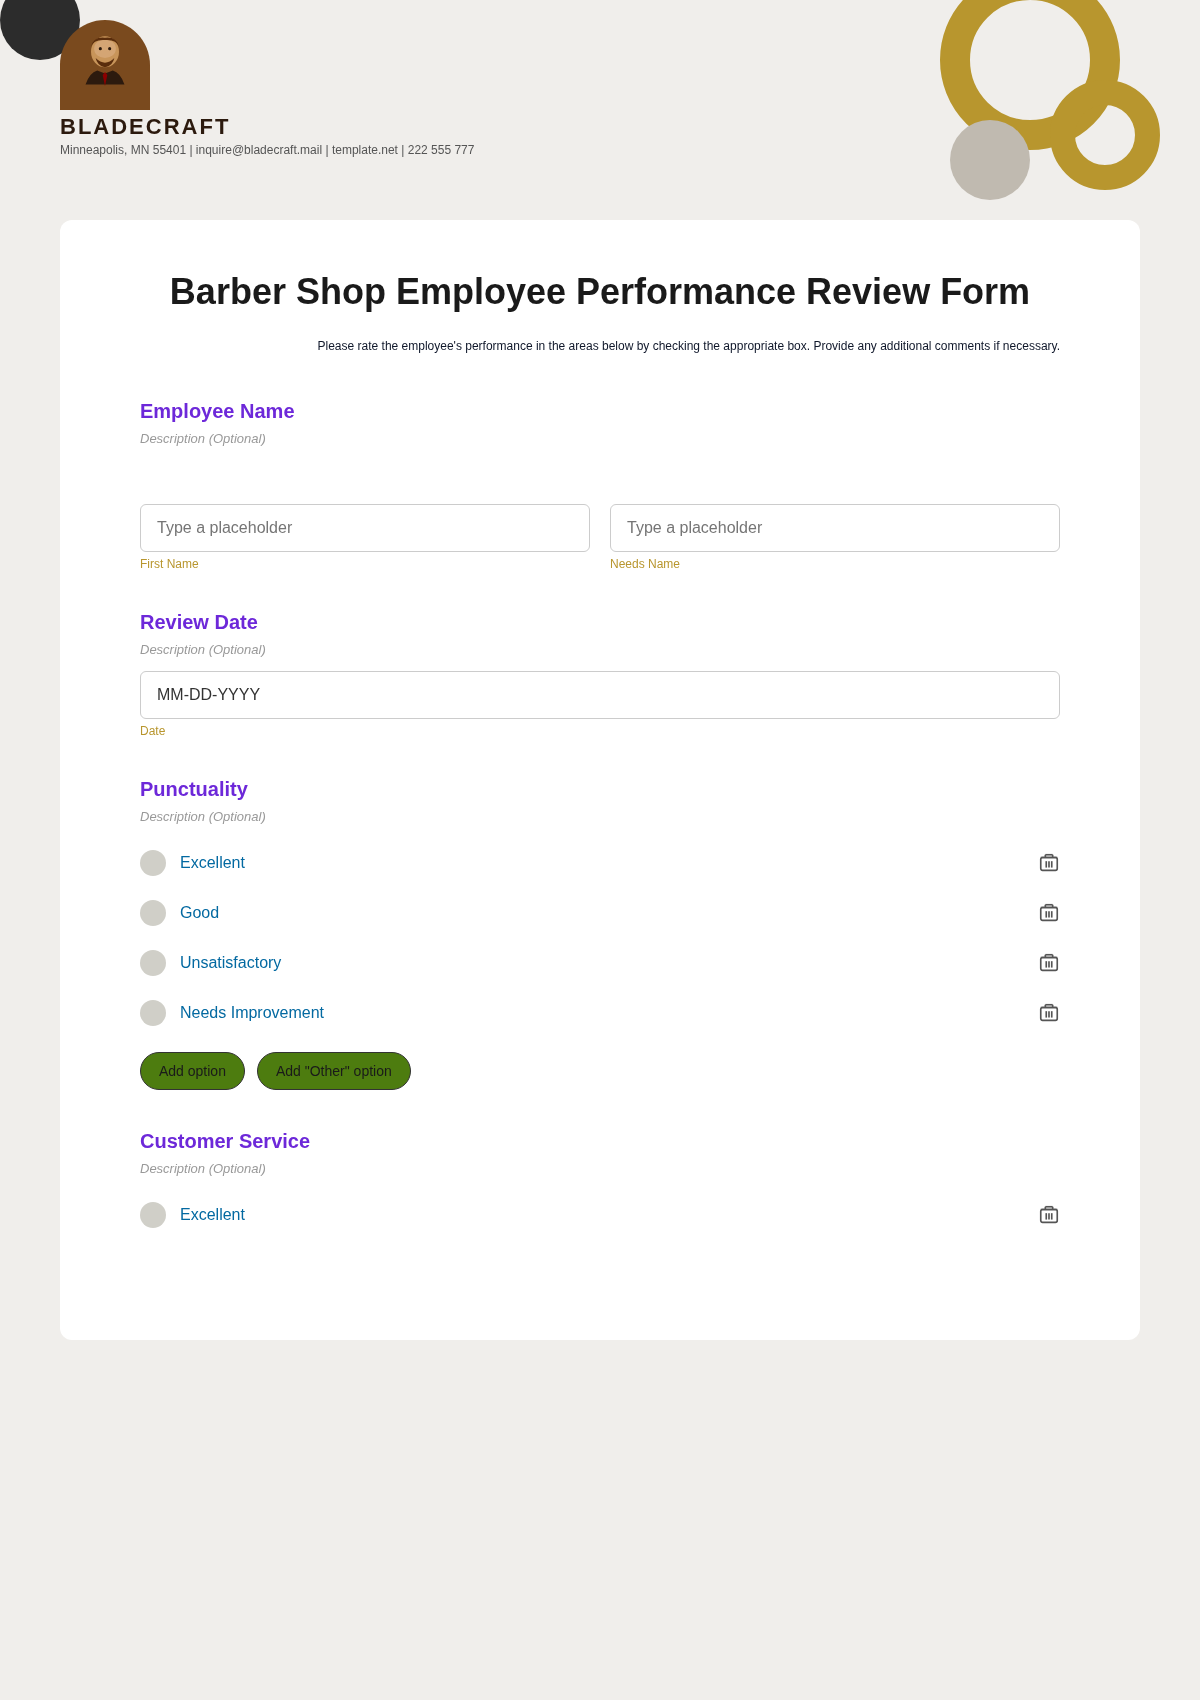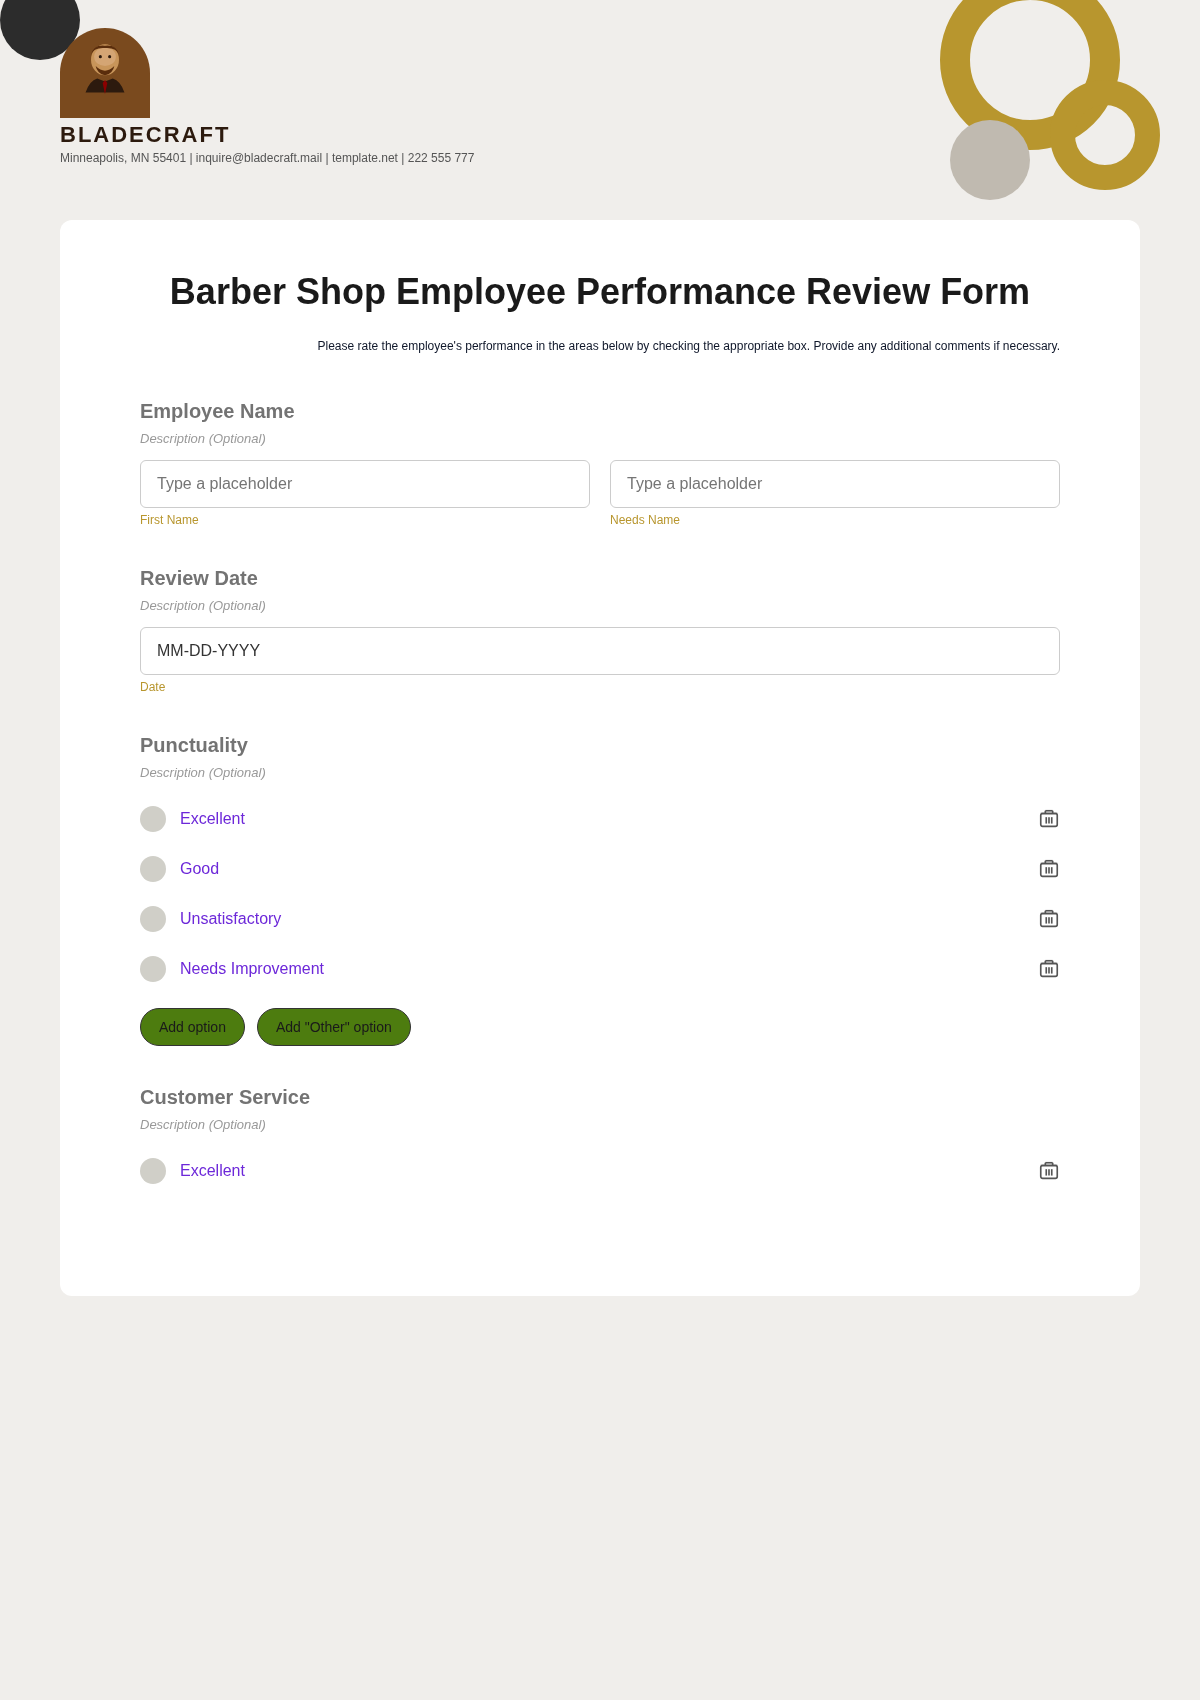--- a/index.html
+++ b/index.html
@@ -14,21 +14,21 @@
     
     .header {
       position: relative;
       background: #f0eeeb;
       height: 220px;
       overflow: hidden;
     }
 
     .header-logo-area {
       position: absolute;
-      top: 28px;
+      top: 20px;
       left: 60px;
       display: flex;
       flex-direction: column;
       align-items: flex-start;
     }
 
     .logo-figure {
       width: 90px;
       height: 90px;
       background: #7a4a1e;
@@ -130,21 +130,21 @@
     }
 
     
     .form-section {
       margin-bottom: 40px;
     }
 
     .section-label {
       font-size: 20px;
       font-weight: 900;
-      color: #737373;
+      color: #6d28d9;
       margin-bottom: 8px;
       font-family: Arial, sans-serif;
     }
 
     .section-description {
       font-size: 13px;
       color: #999;
       font-style: italic;
       margin-bottom: 14px;
       font-family: Arial, sans-serif;
@@ -164,20 +164,21 @@
     .text-input {
       width: 100%;
       padding: 14px 16px;
       border: 1.5px solid #ccc;
       border-radius: 6px;
       font-size: 16px;
       color: #333;
       background: #fff;
       font-family: Arial, sans-serif;
       outline: none;
+      margin-top: 44px;
     }
 
     .field-sublabel {
       font-size: 12px;
       color: #b8962e;
       margin-top: 5px;
       font-family: Arial, sans-serif;
     }
 
     
@@ -210,21 +211,21 @@
     .radio-circle {
       width: 26px;
       height: 26px;
       border-radius: 50%;
       background: #d0cfc8;
       flex-shrink: 0;
     }
 
     .radio-label {
       font-size: 16px;
-      color: #6d28d9;
+      color: #0369a1;
       font-family: Arial, sans-serif;
     }
 
     .delete-icon {
       color: #555;
       font-size: 18px;
       cursor: pointer;
       display: flex;
       align-items: center;
     }

